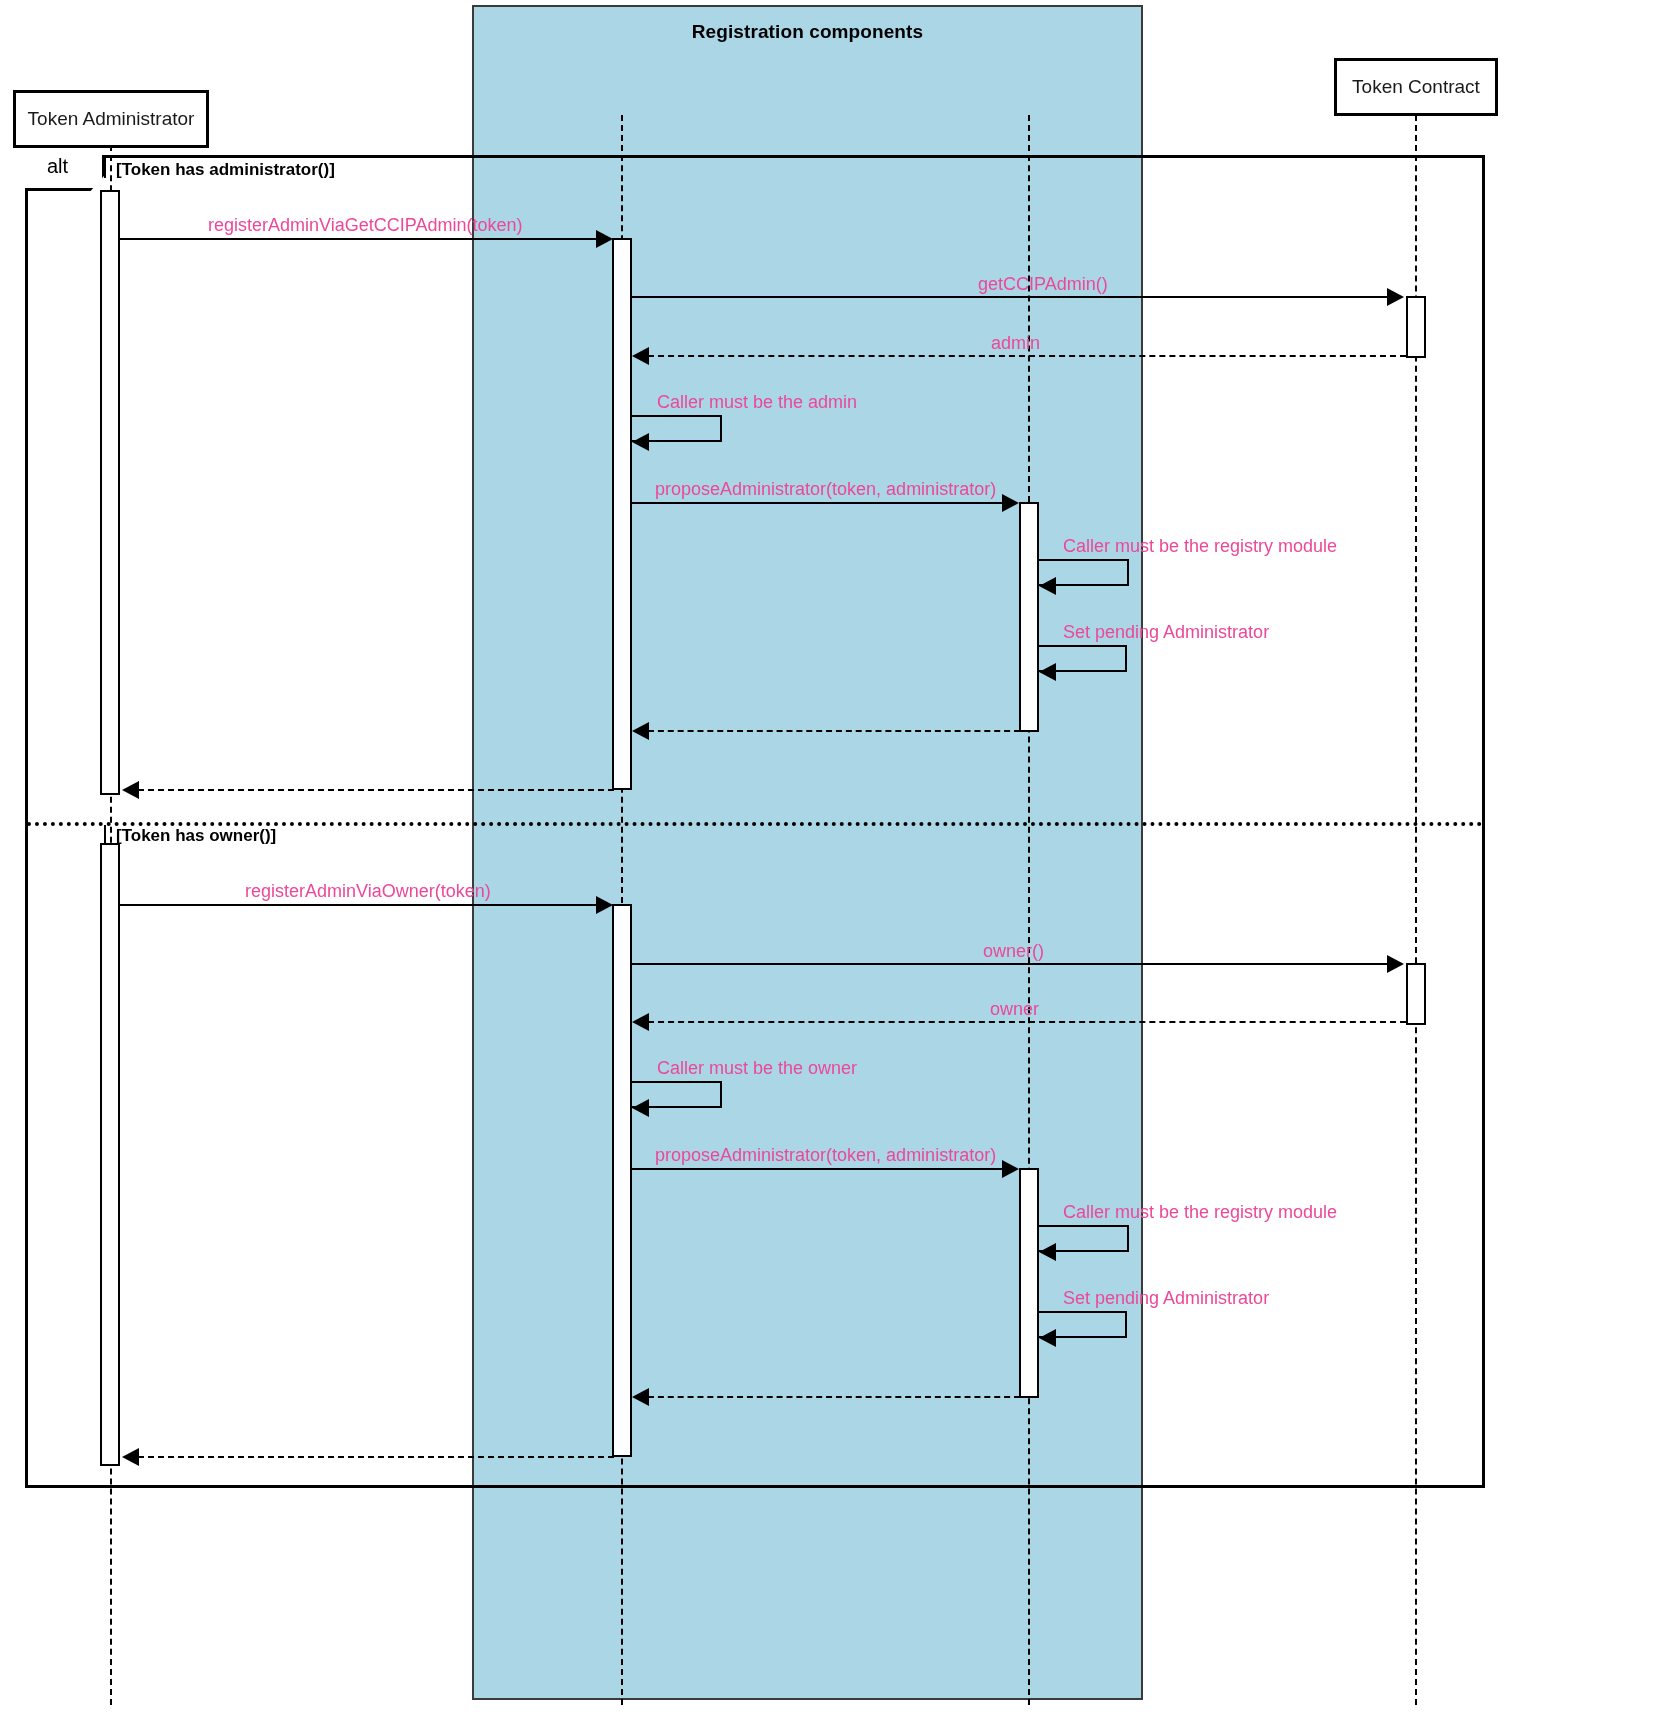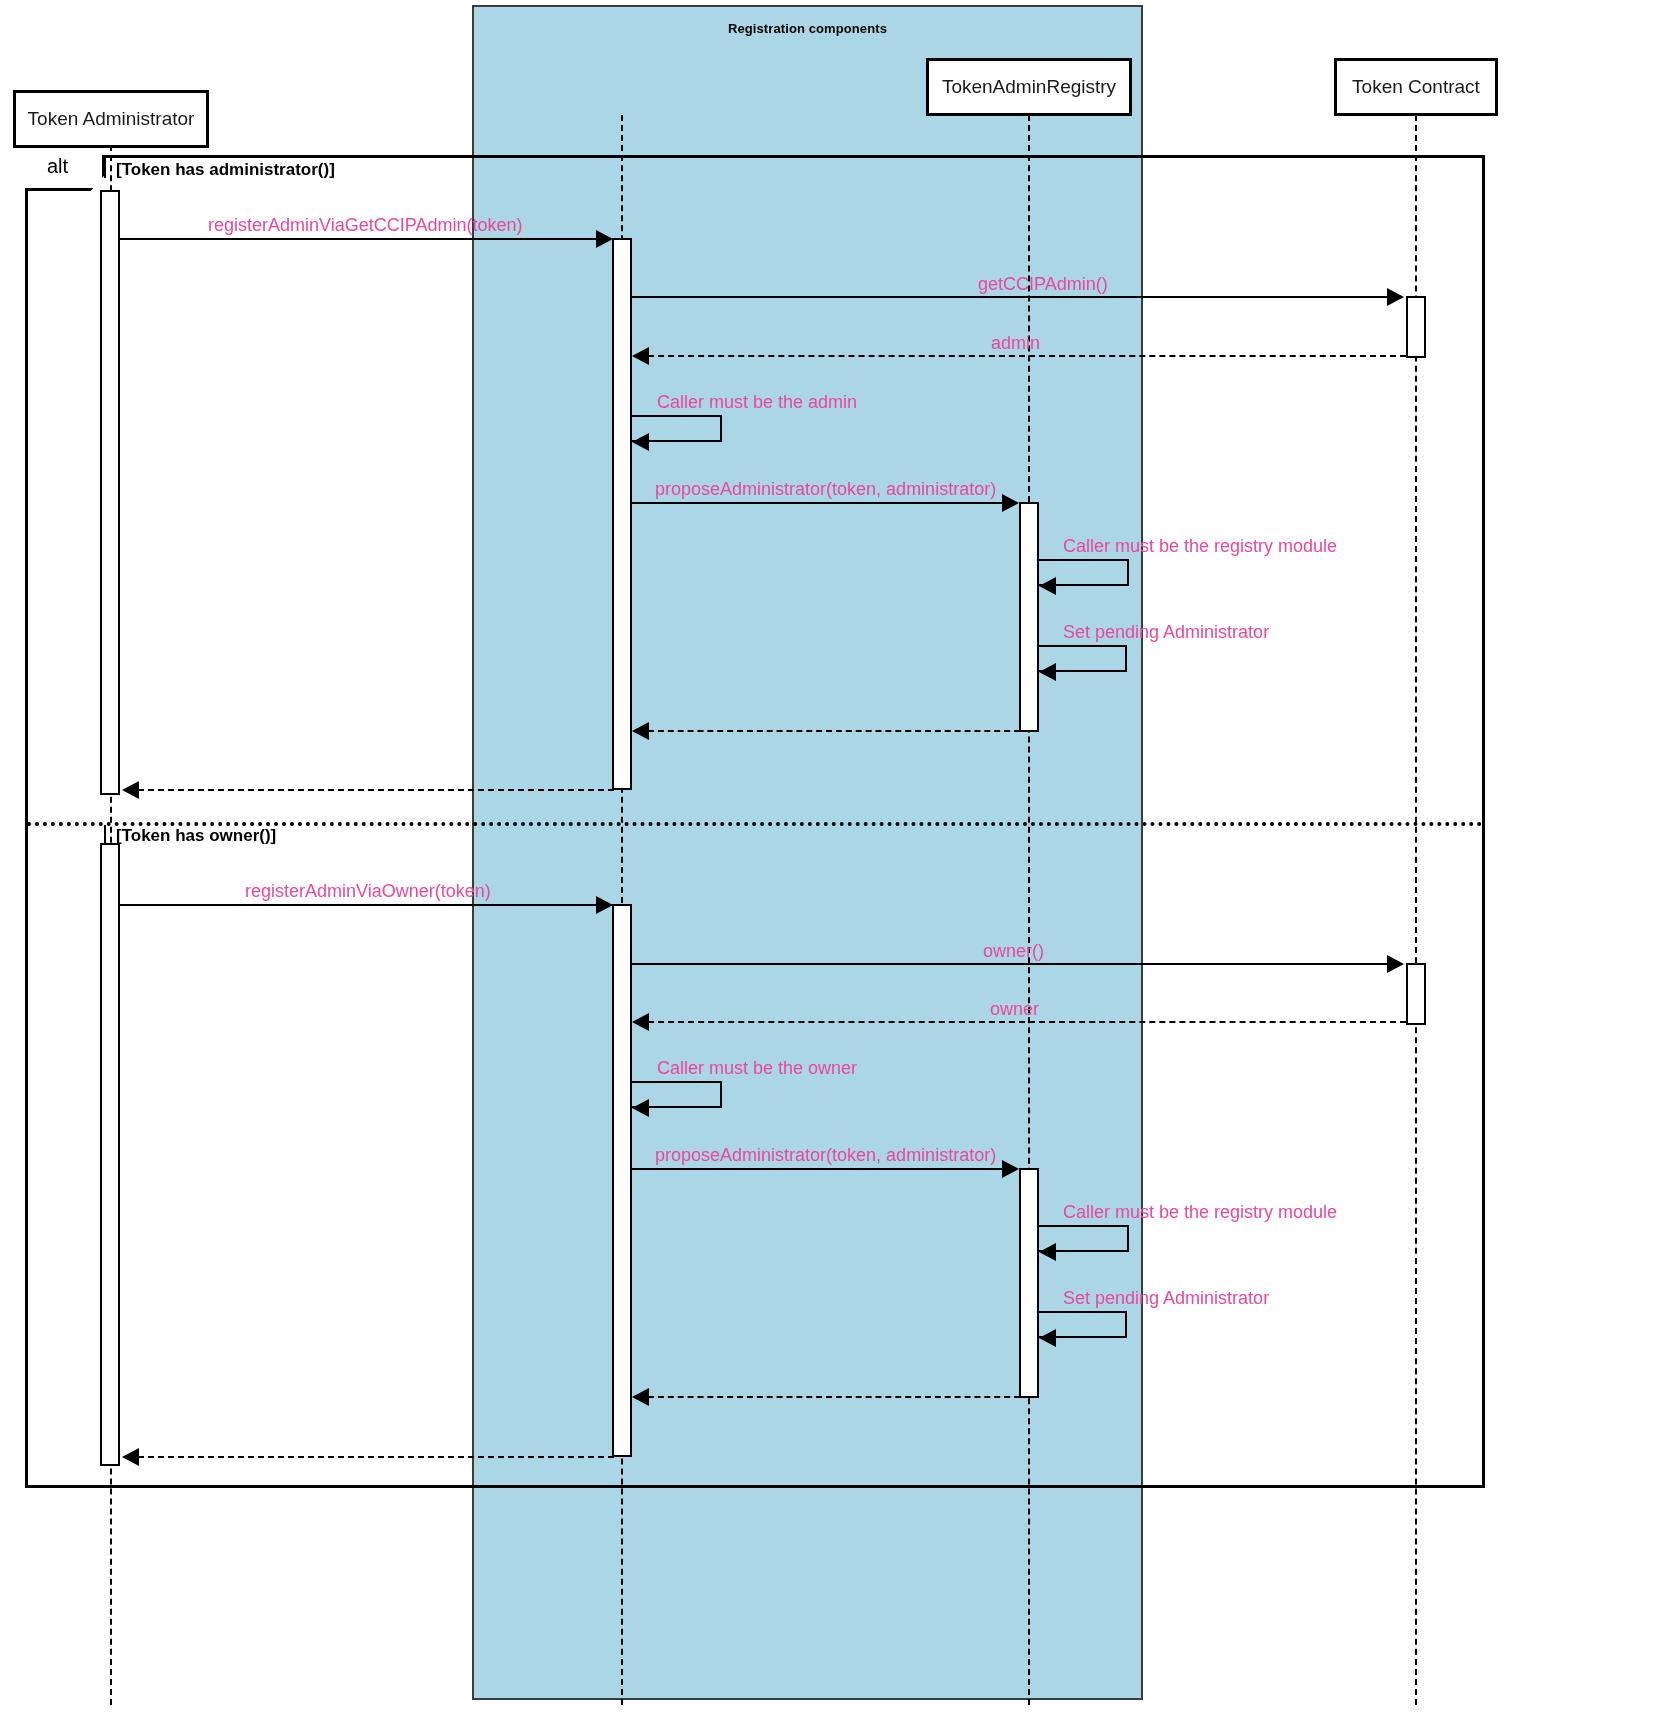--- a/index.html
+++ b/index.html
@@ -23,21 +23,21 @@
   
   .group-box {
     border: 2px solid #3b3b3b;
     background: #ABD6E6;
     box-sizing: border-box;
   }
   .group-title {
     position: absolute;
     text-align: center;
     font-weight: bold;
-    font-size: 13px;
+    font-size: 19px;
     letter-spacing: 0.1px;
   }
 
   
   .participant {
     box-sizing: border-box;
     border: 3px solid #000000;
     background: #ffffff;
     display: flex;
     align-items: center;
@@ -142,23 +142,20 @@
   <div class="abs lifeline" style="left:110px; top:115px; height:1590px;"></div>
   <div class="abs lifeline" style="left:621px; top:115px; height:1590px;"></div>
   <div class="abs lifeline" style="left:1028px; top:115px; height:1590px;"></div>
   <div class="abs lifeline" style="left:1415px; top:115px; height:1590px;"></div>
 
   <div class="abs participant" style="left:13px; top:58px; width:196px; height:58px;margin-top:32px;">
     <span>Token Administrator</span>
   </div>
 
 
-  <div class="abs participant" style="left:926px; top:58px; width:206px; height:58px;">
-    <span>TokenAdminRegistry</span>
-  </div>
 
   <div class="abs participant" style="left:1334px; top:58px; width:164px; height:58px;">
     <span>Token Contract</span>
   </div>
 
   <div class="abs frame" style="left:25px; top:155px; width:1460px; height:1333px;"></div>
   <div class="abs frame-tab" style="left:25px; top:155px; width:80px; height:36px;">
     <span>alt</span>
   </div>
 

